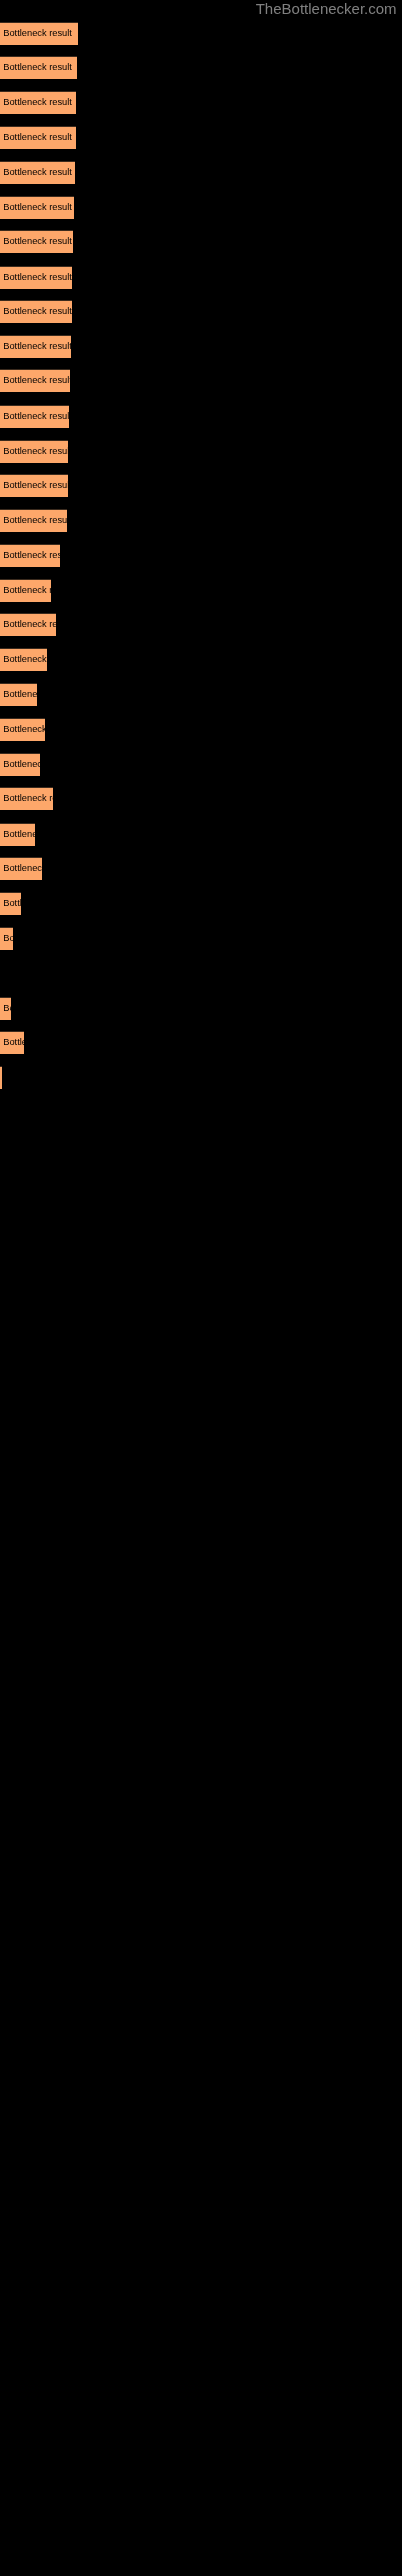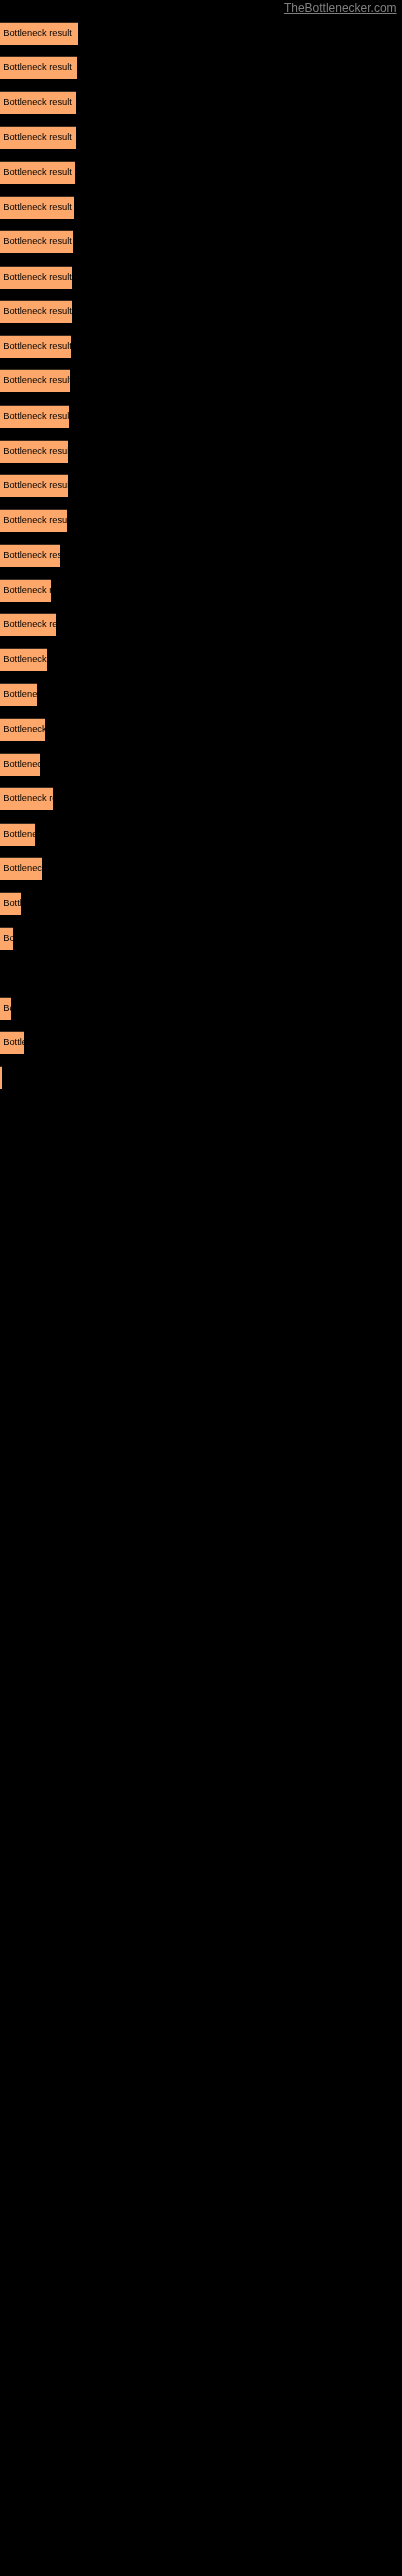--- a/index.html
+++ b/index.html
@@ -18,27 +18,26 @@
     position: relative;
     width: 403px;
     height: 2576px;
     background: #000000;
   }
   .site-title {
     position: absolute;
     right: 6.4px;
     top: 0px;
     font-family: "Liberation Sans", sans-serif;
-    font-size: 12px;
+    font-size: 15px;
     line-height: 17.7px;
     color: #808080;
     letter-spacing: 0px;
     white-space: nowrap;
     user-select: none;
-    text-decoration: underline;
   }
   .bars-layer {
     position: absolute;
     left: 0;
     top: 0;
     width: 337px;
     height: 2576px;
   }
   .bar-row {
     position: absolute;

